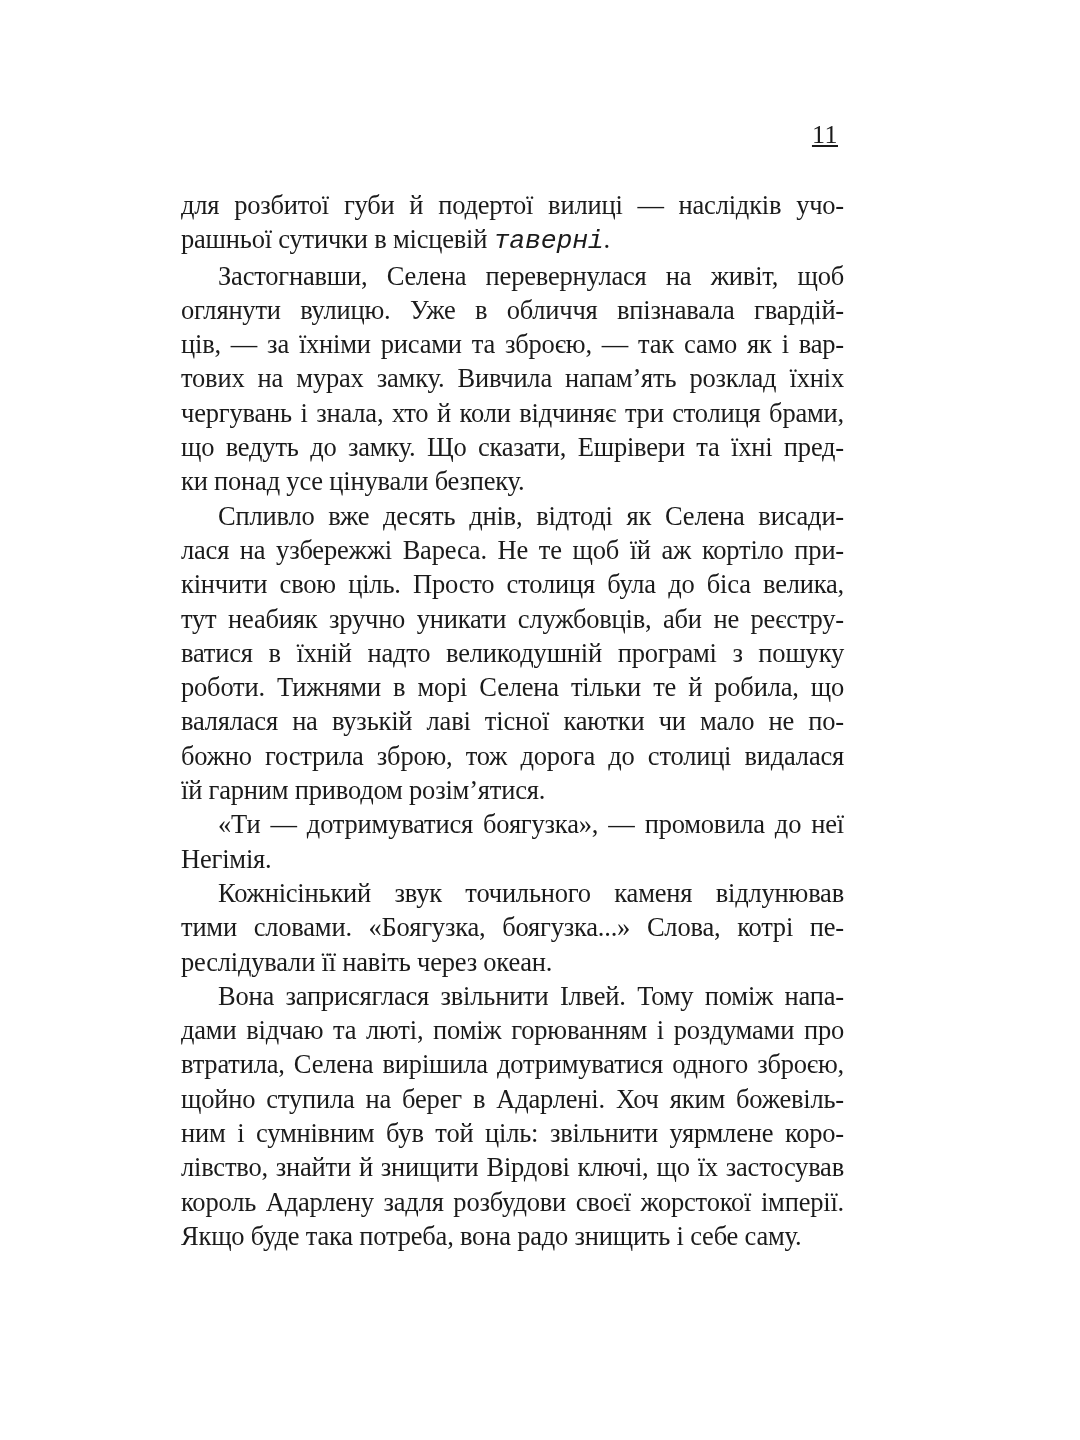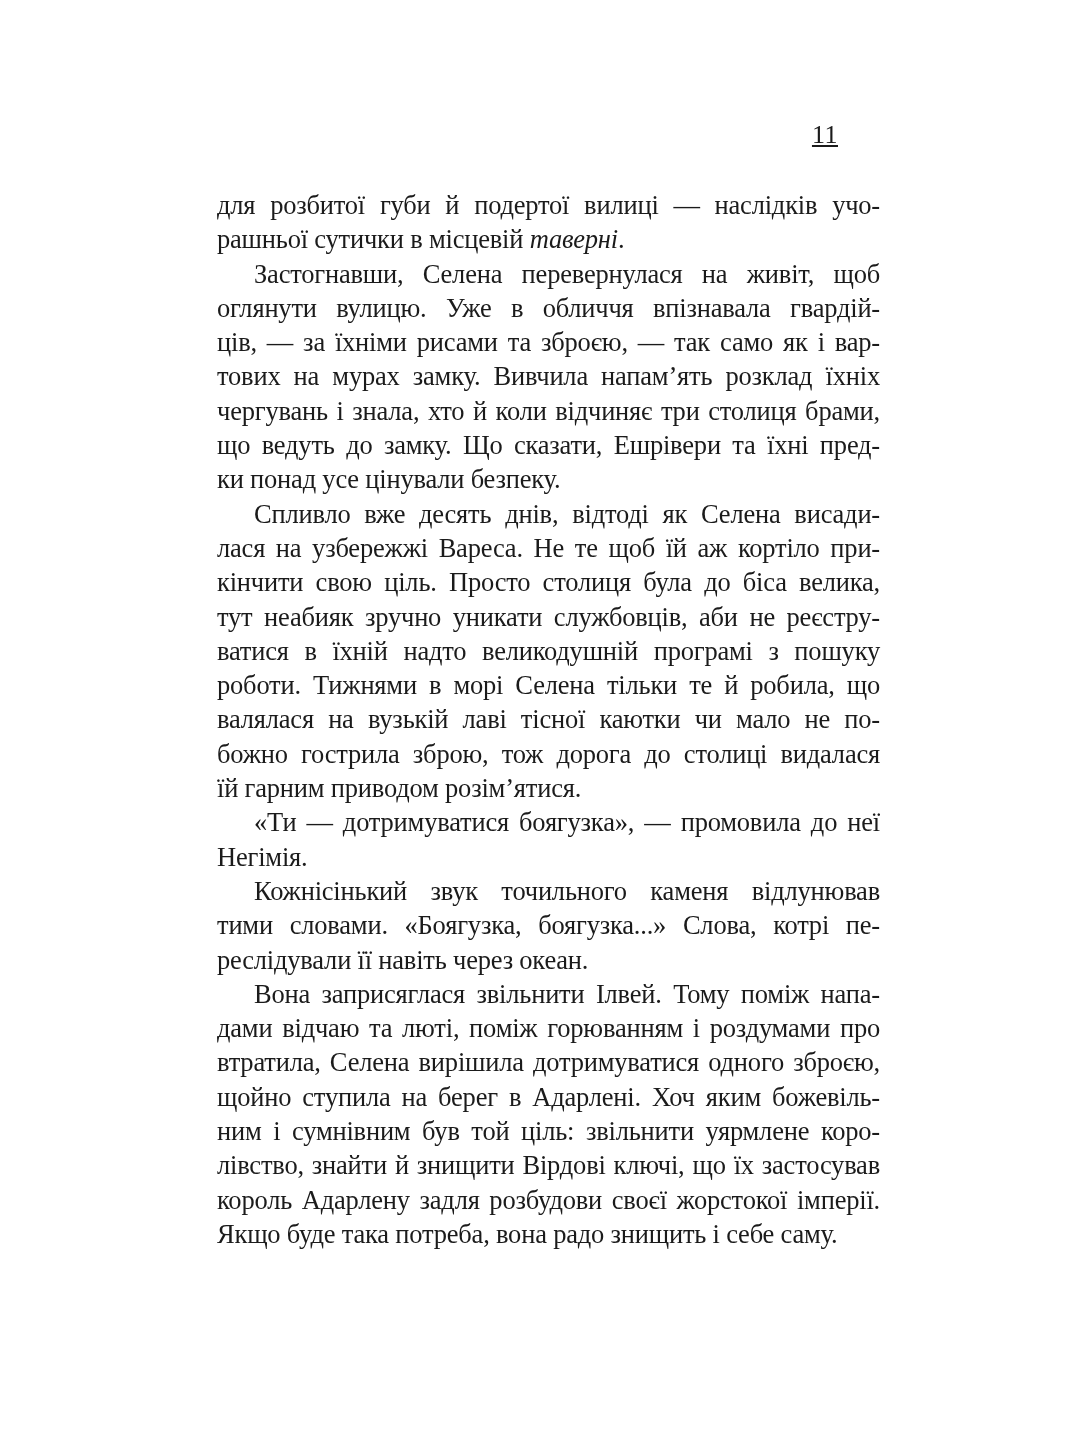--- a/index.html
+++ b/index.html
@@ -31,21 +31,20 @@
     font-size: 26px;
     line-height: 30px;
     letter-spacing: 0.5px;
     text-decoration: underline;
   }
   .text-column {
     position: absolute;
     top: 188px;
     left: 181px;
     width: 663px;
-    margin-left: 36px;
   }
   .paragraph {
     margin: 0;
     padding: 0;
   }
   .line {
     font-size: 26.5px;
     line-height: 34.3px;
     letter-spacing: -0.2px;
     text-align: justify;
@@ -53,20 +52,21 @@
     white-space: normal;
   }
   .line.last {
     text-align-last: left;
   }
   .paragraph.indent .line.first {
     text-indent: 37px;
   }
   .italic {
     font-style: italic;
+    font-family: Liberation Mono, monospace;
   }
 </style>
 </head>
 <body>
 
 <div class="book-page">
   <div class="page-number">11</div>
   <div class="text-column">
       <div class="paragraph">
         <div class="line first">для розбитої губи й подертої вилиці — наслідків учо-</div>

